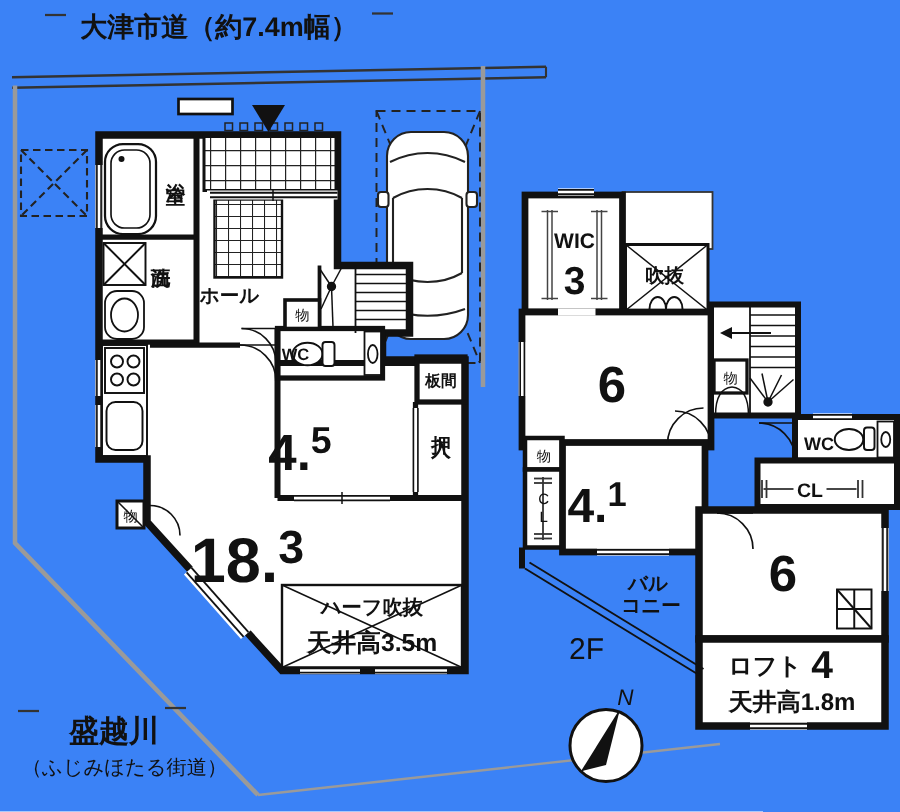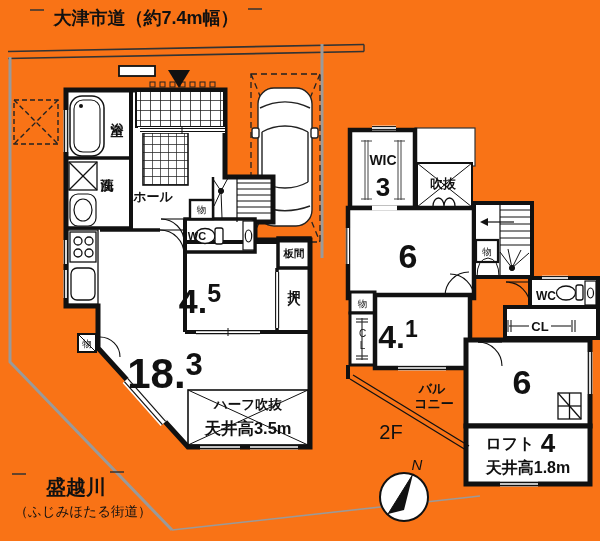--- a/index.html
+++ b/index.html
@@ -1,16 +1,16 @@
 <!DOCTYPE html>
 <html><head>
 <meta charset="utf-8">
 <style>
   html,body{margin:0;padding:0;background:#fff;}
-  #stage{position:relative;width:600px;height:541px;background:#f97316;overflow:hidden;text-align:right;}
+  #stage{position:relative;width:600px;height:541px;background:#3b82f6;overflow:hidden;text-align:right;}
   svg{position:absolute;left:0;top:0;}
   text{font-family:"Liberation Sans","DejaVu Sans",sans-serif;fill:#111;}
   .vert{writing-mode:vertical-rl;text-orientation:upright;letter-spacing:1px;}
   .big{font-weight:bold;}
   .lab{font-weight:bold;}
 </style>
 </head>
 <body>
 
 <div id="stage">

